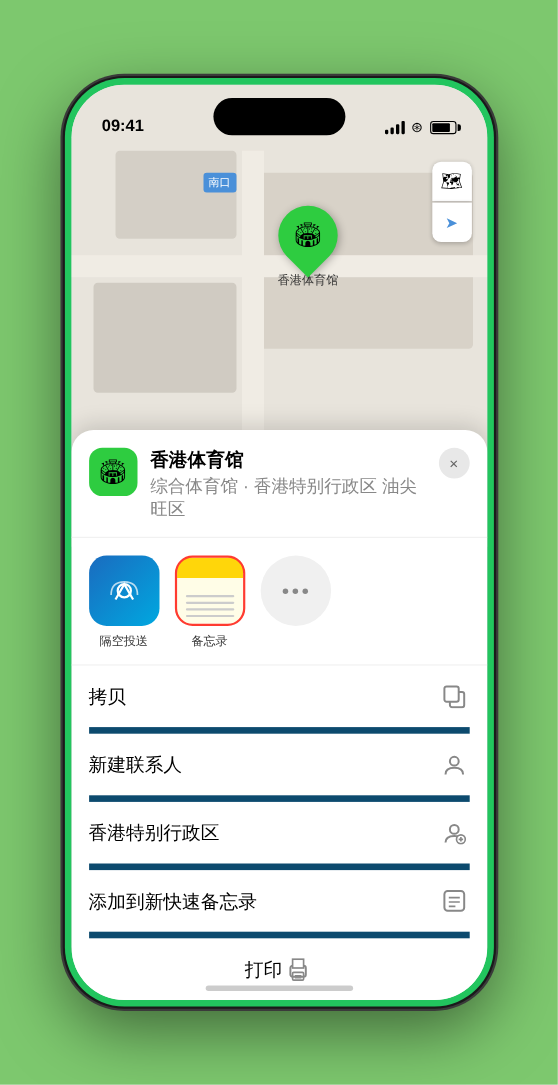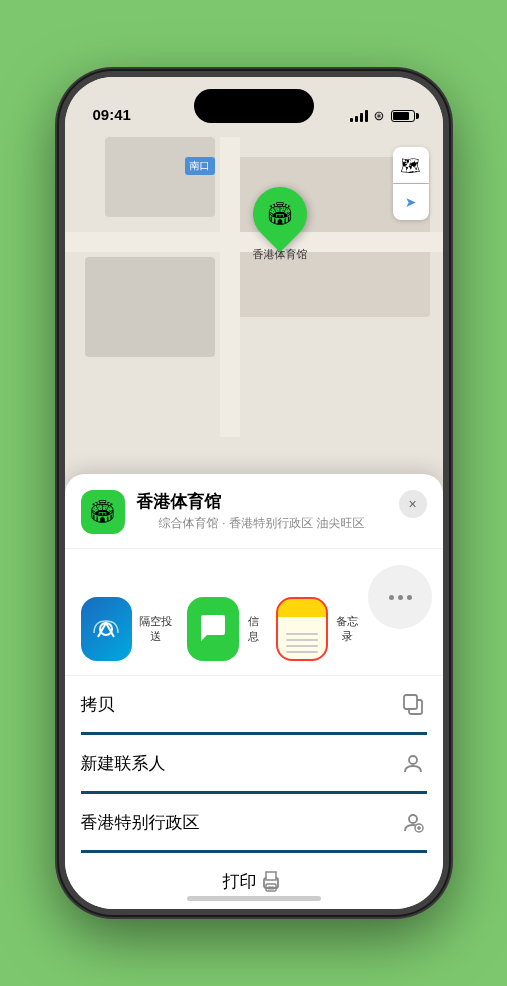--- a/index.html
+++ b/index.html
@@ -10,21 +10,21 @@
       background: #7dc86e;
       display: flex;
       align-items: center;
       justify-content: center;
       font-family: -apple-system, 'PingFang SC', 'Helvetica Neue', sans-serif;
     }
 
     .phone-frame {
       width: 390px;
       height: 844px;
-      background: #404040;
+      background: #22c55e;
       border-radius: 54px;
       position: relative;
       box-shadow: 0 0 0 2px #1a1a1a, 0 0 0 4px #3a3a3a, 0 20px 60px rgba(0,0,0,0.5);
       overflow: hidden;
     }
 
     .phone-screen {
       position: absolute;
       top: 6px;
       left: 6px;
@@ -287,24 +287,23 @@
     }
     .location-info {
       flex: 1;
     }
     .location-name {
       font-size: 17px;
       font-weight: 600;
       color: #000;
     }
     .location-desc {
-      font-size: 12px;
+      font-size: 16px;
       color: #888;
       margin-top: 2px;
-      text-align: center;
     }
     .close-btn {
       width: 28px;
       height: 28px;
       background: #e8e8e8;
       border-radius: 50%;
       display: flex;
       align-items: center;
       justify-content: center;
       font-size: 14px;
@@ -319,26 +318,25 @@
       border-bottom: 1px solid #f0f0f0;
       overflow: hidden;
     }
     .share-apps-scroll {
       display: flex;
       gap: 14px;
       align-items: flex-start;
     }
     .share-app-item {
       display: flex;
-      flex-direction: row;
+      flex-direction: column;
       align-items: center;
       gap: 6px;
       cursor: pointer;
       min-width: 64px;
-      margin-top: 32px;
     }
     .share-app-icon {
       width: 64px;
       height: 64px;
       border-radius: 16px;
       display: flex;
       align-items: center;
       justify-content: center;
       font-size: 28px;
     }
@@ -414,21 +412,21 @@
 
     
     .action-list {
       padding: 0 16px;
     }
     .action-item {
       display: flex;
       align-items: center;
       justify-content: space-between;
       padding: 14px 0;
-      border-bottom: 3px solid #0c4a6e;
+      border-bottom: 6px solid #0c4a6e;
       cursor: pointer;
     }
     .action-item:last-child {
       border-bottom: none;
       justify-content: center;
     }
     .action-label {
       font-size: 17px;
       color: #000;
     }
@@ -524,28 +522,20 @@
             <div class="share-app-icon airdrop">
               <svg width="32" height="32" viewBox="0 0 32 32">
                 <circle cx="16" cy="16" r="6" fill="none" stroke="white" stroke-width="2"></circle>
                 <path d="M8 24 L16 10 L24 24" fill="none" stroke="white" stroke-width="2"></path>
                 <path d="M4 20 Q4 8 16 8 Q28 8 28 20" fill="none" stroke="white" stroke-width="1.5" opacity="0.7"></path>
               </svg>
             </div>
             <span class="share-app-label">隔空投送</span>
           </div>
 
-          <div class="share-app-item">
-            <div class="share-app-icon messages">
-              <svg width="36" height="36" viewBox="0 0 36 36">
-                <path d="M6 6 Q6 4 8 4 L28 4 Q30 4 30 6 L30 22 Q30 24 28 24 L12 24 L6 30 L6 6Z" fill="white"></path>
-              </svg>
-            </div>
-            <span class="share-app-label">信息</span>
-          </div>
 
 
           <div class="share-app-item">
             <div class="share-app-icon notes notes-selected">
               <div class="notes-lines">
                 <div class="notes-line"></div>
                 <div class="notes-line"></div>
                 <div class="notes-line"></div>
                 <div class="notes-line"></div>
               </div>
@@ -594,20 +584,31 @@
             <svg width="22" height="22" viewBox="0 0 22 22">
               <circle cx="11" cy="8" r="4" fill="none" stroke="#888" stroke-width="1.8"></circle>
               <path d="M3 20 Q3 14 11 14 Q19 14 19 20" fill="none" stroke="#888" stroke-width="1.8"></path>
               <circle cx="17" cy="17" r="4" fill="white" stroke="#888" stroke-width="1.5"></circle>
               <line x1="17" y1="15" x2="17" y2="19" stroke="#888" stroke-width="1.5"></line>
               <line x1="15" y1="17" x2="19" y2="17" stroke="#888" stroke-width="1.5"></line>
             </svg>
           </div>
         </div>
 
+        <div class="action-item">
+          <span class="action-label">添加到新快速备忘录</span>
+          <div class="action-icon">
+            <svg width="22" height="22" viewBox="0 0 22 22">
+              <rect x="2" y="2" width="18" height="18" rx="3" fill="none" stroke="#888" stroke-width="1.8"></rect>
+              <line x1="6" y1="8" x2="16" y2="8" stroke="#888" stroke-width="1.5"></line>
+              <line x1="6" y1="12" x2="16" y2="12" stroke="#888" stroke-width="1.5"></line>
+              <line x1="6" y1="16" x2="12" y2="16" stroke="#888" stroke-width="1.5"></line>
+            </svg>
+          </div>
+        </div>
 
         <div class="action-item">
           <span class="action-label">打印</span>
           <div class="action-icon">
             <svg width="22" height="22" viewBox="0 0 22 22">
               <rect x="4" y="8" width="14" height="10" rx="2" fill="none" stroke="#888" stroke-width="1.8"></rect>
               <rect x="6" y="14" width="10" height="7" rx="1" fill="none" stroke="#888" stroke-width="1.5"></rect>
               <rect x="6" y="2" width="10" height="8" fill="white" stroke="#888" stroke-width="1.5"></rect>
               <line x1="8" y1="17" x2="14" y2="17" stroke="#888" stroke-width="1.2"></line>
               <line x1="8" y1="19" x2="14" y2="19" stroke="#888" stroke-width="1.2"></line>

